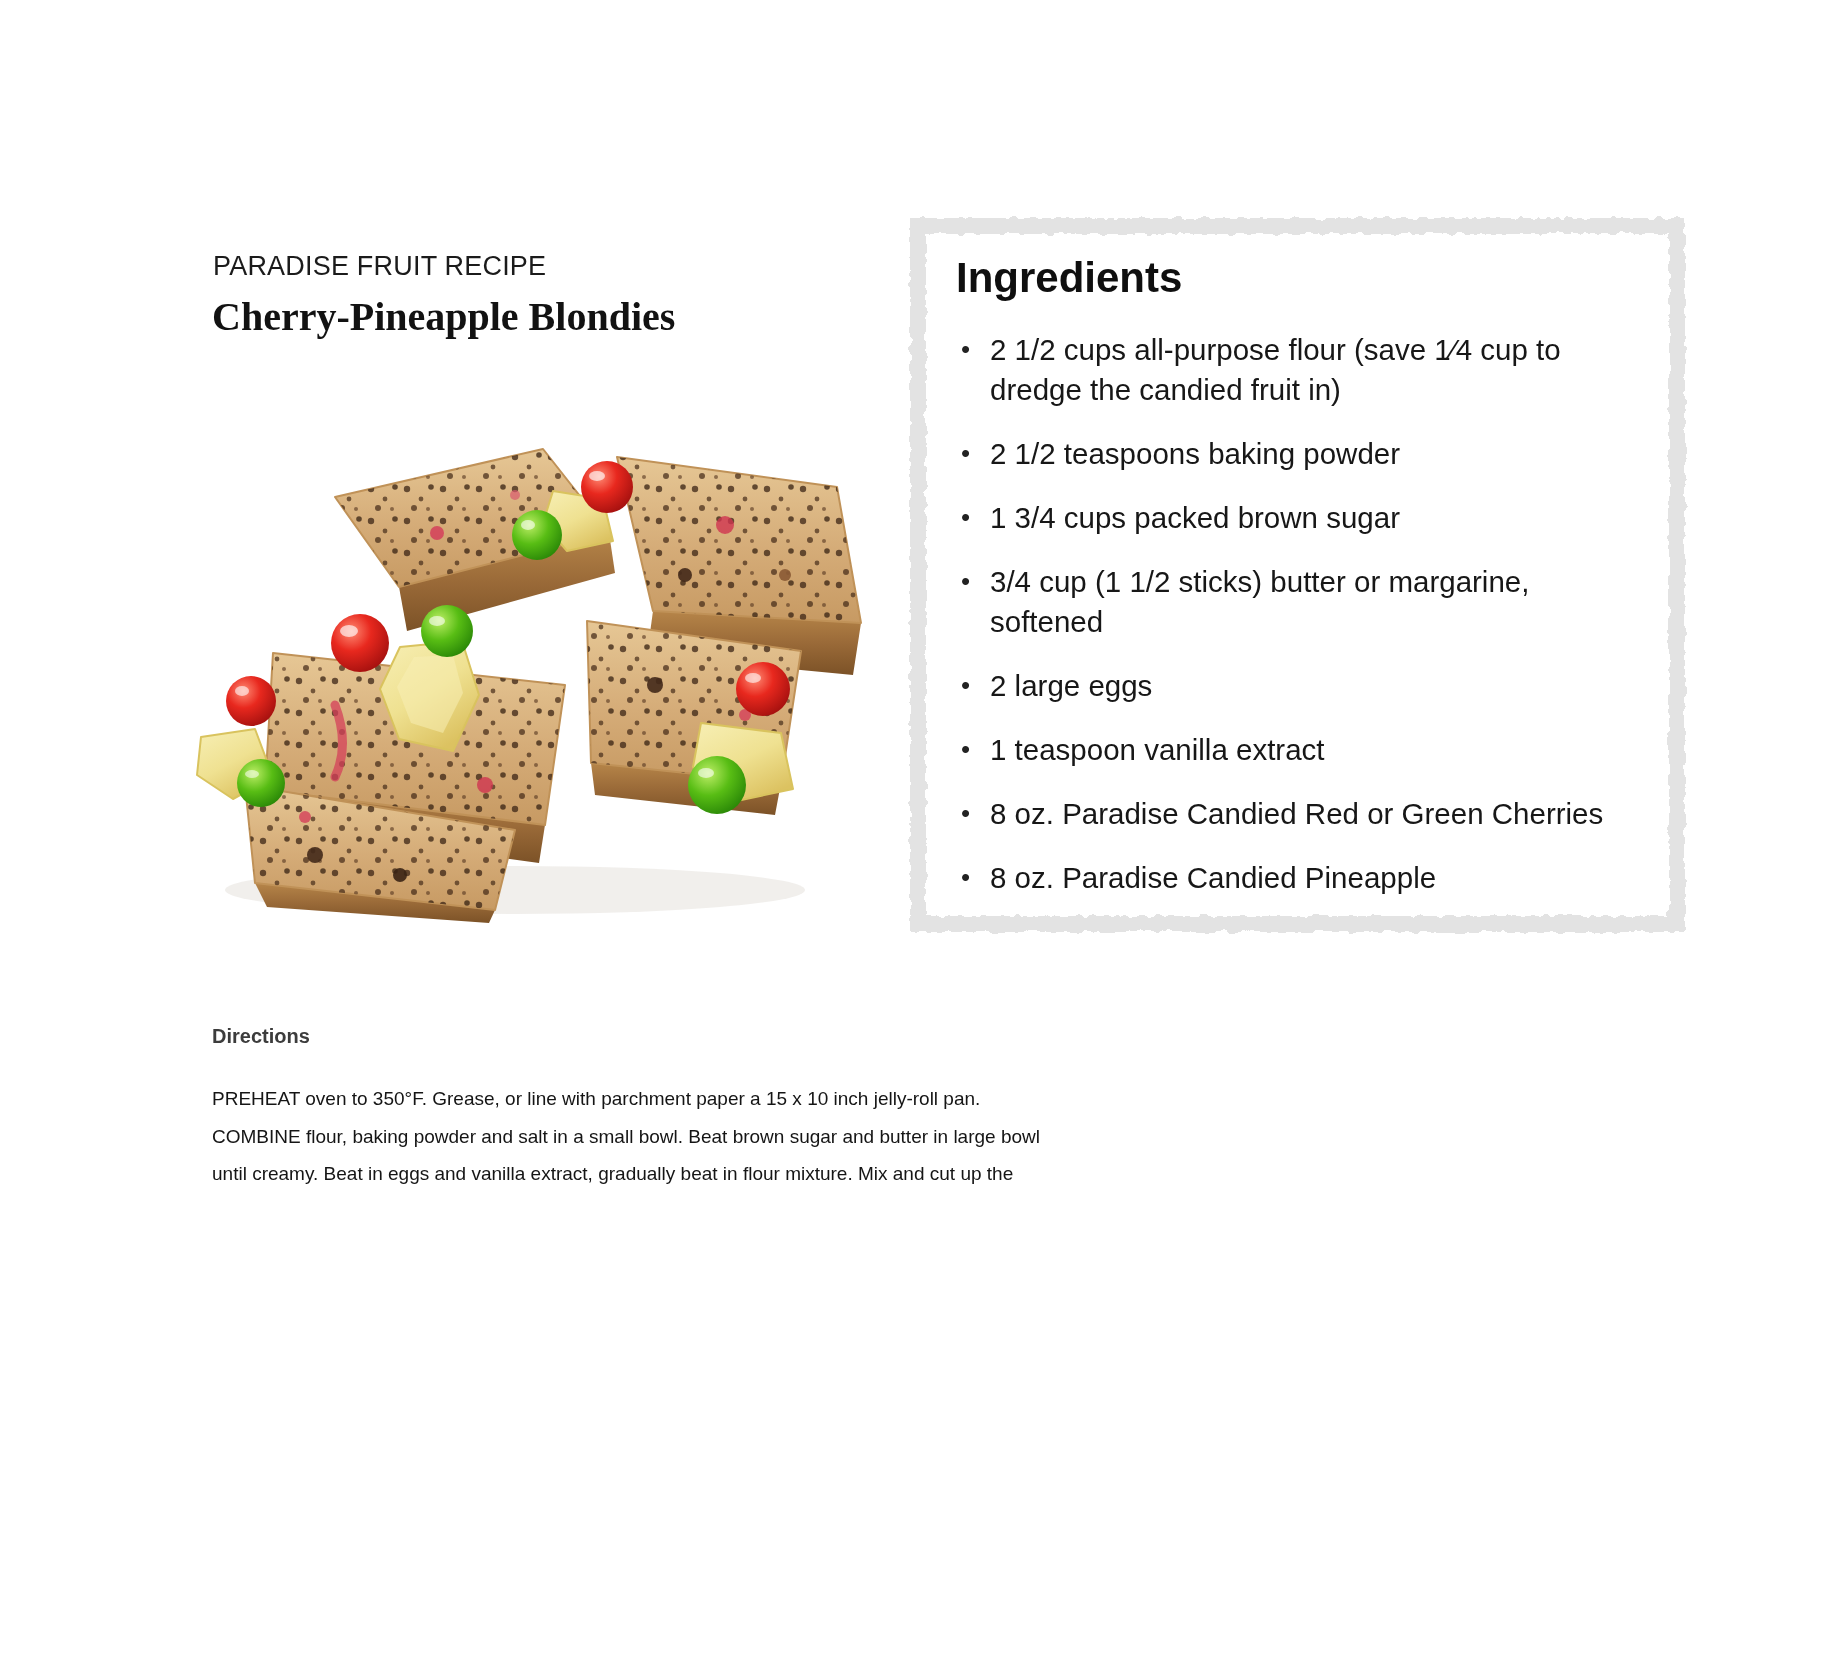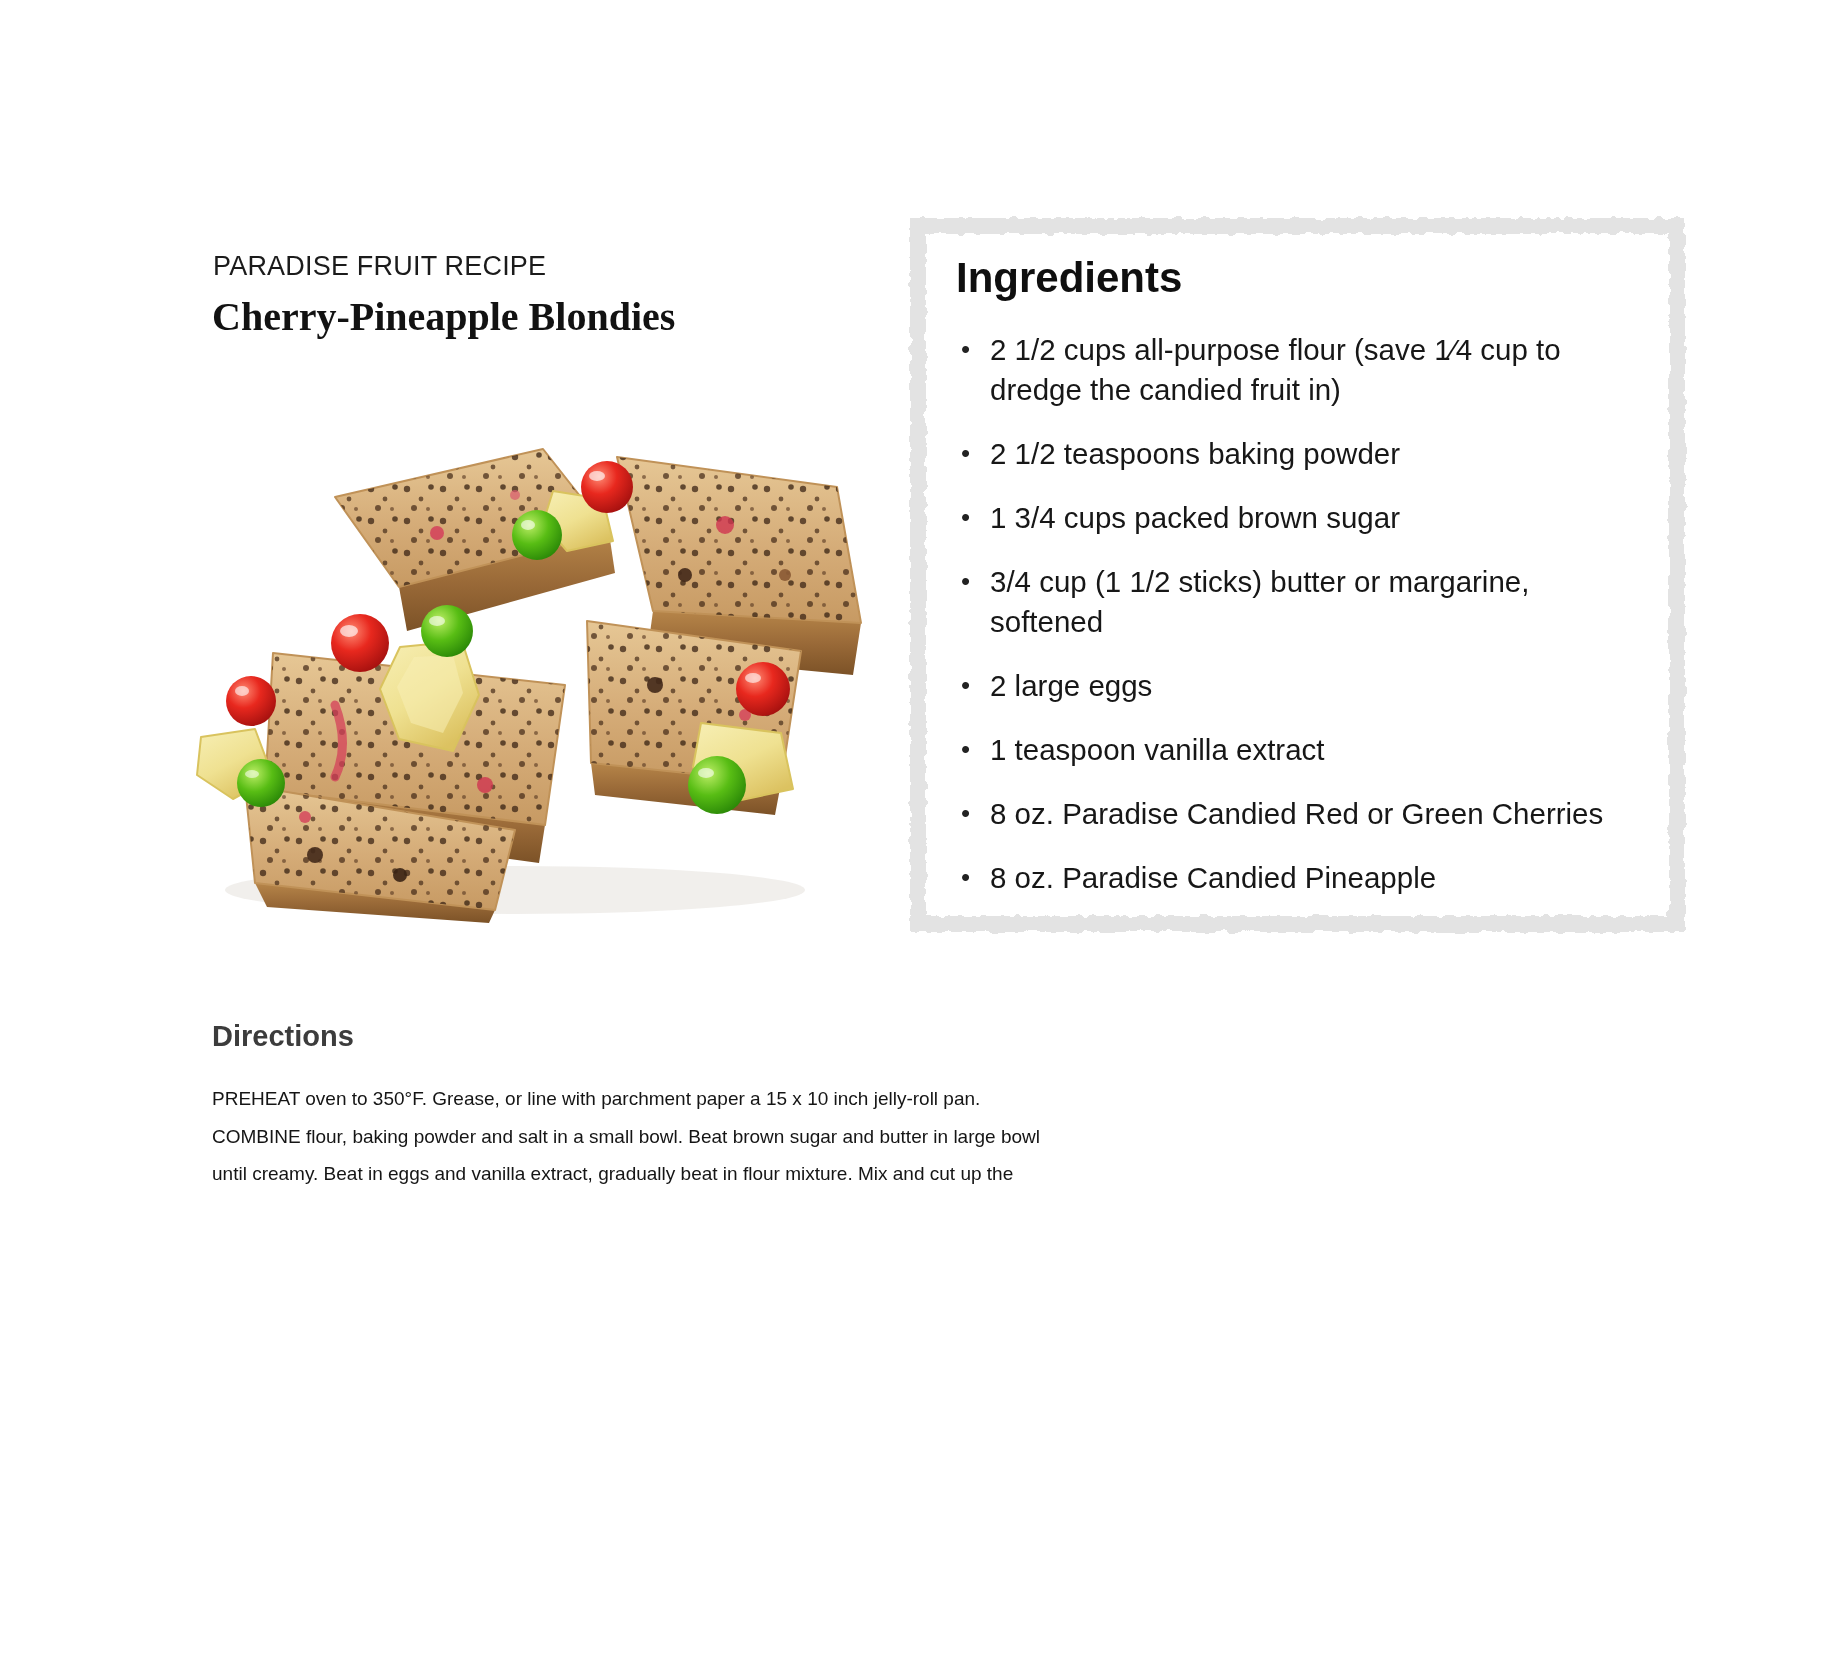--- a/index.html
+++ b/index.html
@@ -51,21 +51,21 @@
     color:#171717;
     margin-top:24px;
   }
   .ing-item::before{
     content:"\2022";
     position:absolute;left:5px;top:-1px;
     font-size:26px;color:#222;
   }
   .dir-heading{
     position:absolute;left:212px;top:1018px;
-    font-size:29px;line-height:36px;font-weight:bold;color:#3c3c3c;margin:0;
+    font-size:20px;line-height:36px;font-weight:bold;color:#3c3c3c;margin:0;
   }
   .dir-body{
     position:absolute;left:212px;top:1080px;width:1462px;
     font-size:19px;line-height:37.5px;color:#151515;
     white-space:pre-line;
   }
   .rule{
     position:absolute;left:208px;top:1463px;width:1458px;height:4px;
     background:#141414;
   }

